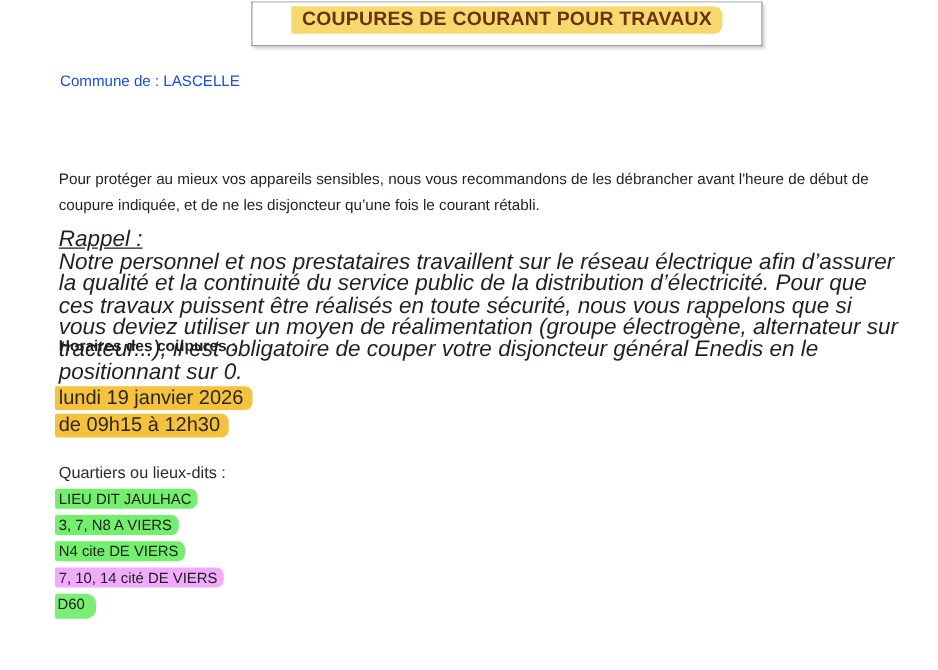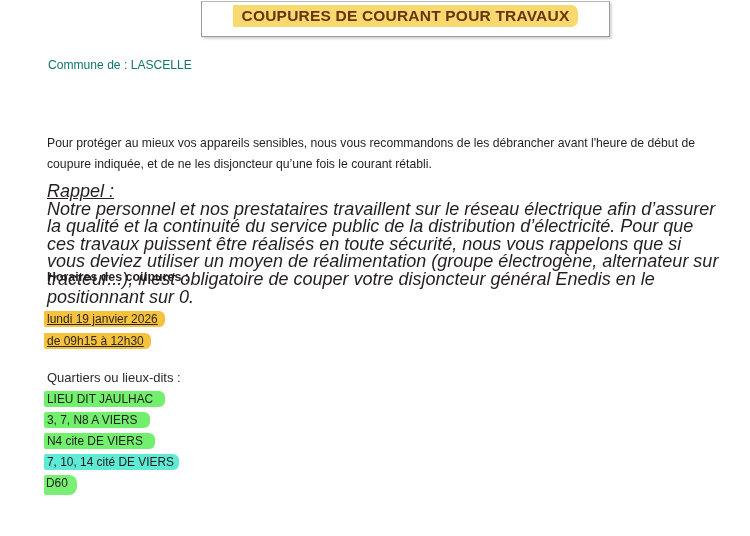--- a/index.html
+++ b/index.html
@@ -53,21 +53,21 @@
     line-height: 19px;
   }
 
   
   .commune {
     position: absolute;
     left: 48px;
     top: 57px;
     font-size: 12.1px;
     line-height: 16px;
-    color: #0f766e;
+    color: #1d4ed8;
     white-space: nowrap;
   }
 
   .para {
     position: absolute;
     left: 47px;
     width: 672px;
     font-size: 12.2px;
     line-height: 21px;
     color: #231f20;
@@ -105,26 +105,25 @@
     white-space: nowrap;
   }
 
   
   .schedule {
     position: absolute;
     left: 44px;
     top: 308px;
   }
   .schedule-line {
-    font-size: 12px;
+    font-size: 16px;
     line-height: 22px;
     color: #2a2724;
     margin: 0;
     white-space: nowrap;
-    text-decoration: underline;
   }
   .hl-amber {
     background: #f6c13c;
     padding: 1px 7px 1px 3px;
     border-radius: 1px 6px 6px 2px;
     box-decoration-break: clone;
   }
 
   
   .quartiers-label {
@@ -145,26 +144,26 @@
   }
   .quartier-item {
     font-size: 11.9px;
     line-height: 21px;
     color: #1f1d1b;
     white-space: nowrap;
     margin: 0;
   }
   .hl-green {
     background: #73ef6e;
-    padding: 1px 12px 1px 3px;
+    padding: 1px 5px 1px 3px;
     border-radius: 2px 6px 6px 2px;
     box-decoration-break: clone;
   }
   .hl-green-soft {
-    background: #5eead4;
+    background: #f0abfc;
     padding: 1px 5px 1px 3px;
     border-radius: 2px 6px 6px 2px;
     box-decoration-break: clone;
   }
   .hl-green-tiny {
     background: #79f073;
     padding: 1px 9px 5px 2px;
     border-radius: 2px 8px 8px 2px;
     box-decoration-break: clone;
   }

